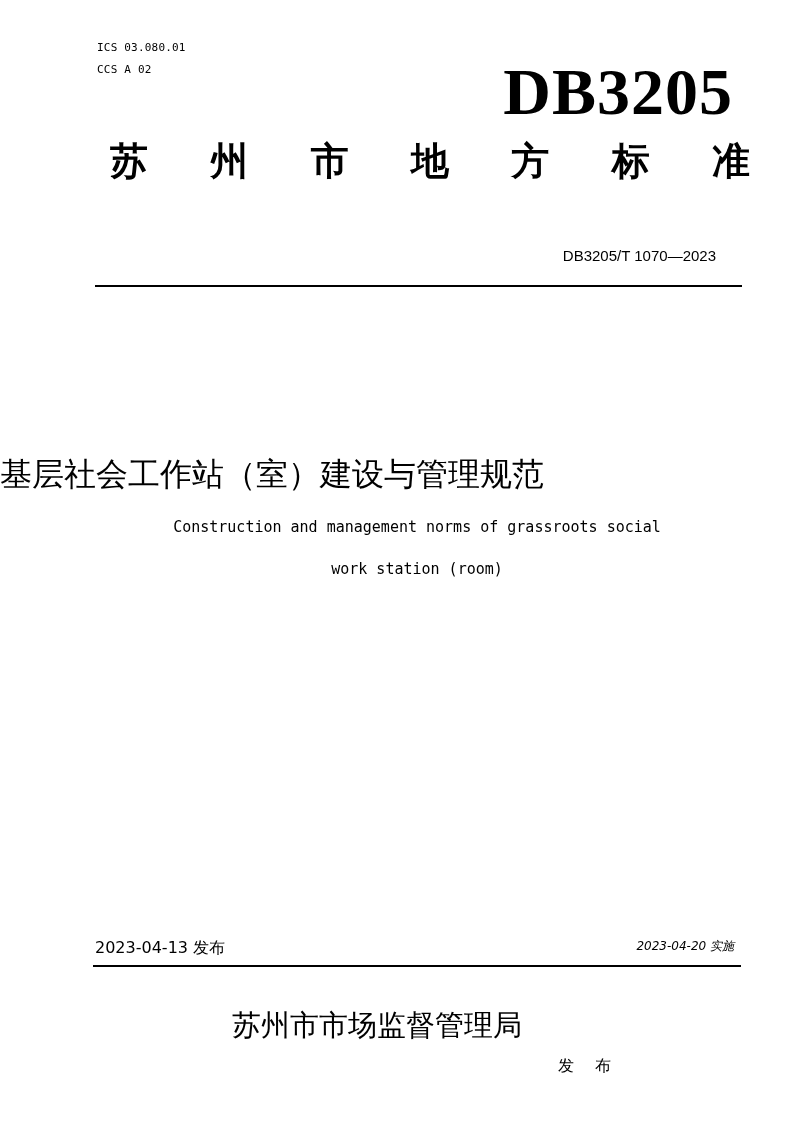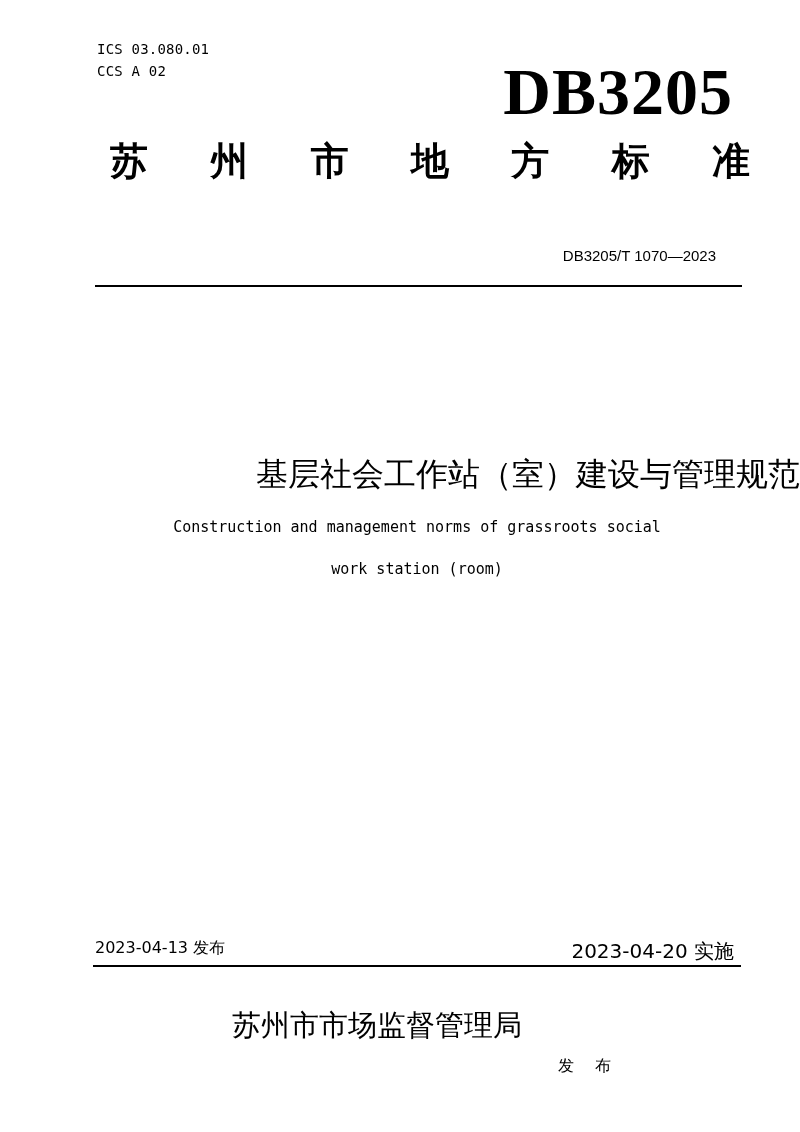--- a/index.html
+++ b/index.html
@@ -13,21 +13,21 @@
       position: relative;
       overflow: hidden;
       color: #000000;
       font-family: "DejaVu Sans", sans-serif;
     }
     .abs { position: absolute; }
 
     .ics, .ccs {
       left: 97px;
       font-family: "DejaVu Sans Mono", monospace;
-      font-size: 14px;
+      font-size: 11px;
       letter-spacing: 0.2px;
       white-space: nowrap;
     }
     .ics { top: 41px; }
     .ccs { top: 63px; }
 
     .db-code {
       right: 67px;
       top: 52px;
       font-family: "Liberation Serif", "DejaVu Serif", serif;
@@ -66,21 +66,21 @@
       width: 647px;
       top: 285px;
       height: 2px;
       background: #000;
     }
 
     .title-zh {
       left: 0;
       width: 800px;
       top: 452px;
-      text-align: right;
+      text-align: left;
       font-family: "DejaVu Sans", sans-serif;
       font-size: 32px;
       line-height: 44px;
       white-space: nowrap;
     }
 
     .title-en {
       left: 0;
       width: 834px;
       text-align: center;
@@ -95,22 +95,23 @@
       left: 95px;
       top: 938px;
       font-family: "DejaVu Sans", sans-serif;
       font-size: 16px;
       white-space: nowrap;
     }
     .date-impl {
       right: 66px;
       top: 938px;
       font-family: "DejaVu Sans", sans-serif;
-      font-size: 20px;
+      font-size: 12px;
       white-space: nowrap;
+      font-style: italic;
     }
 
     .rule-bottom {
       left: 93px;
       width: 648px;
       top: 965px;
       height: 2px;
       background: #000;
     }
 

